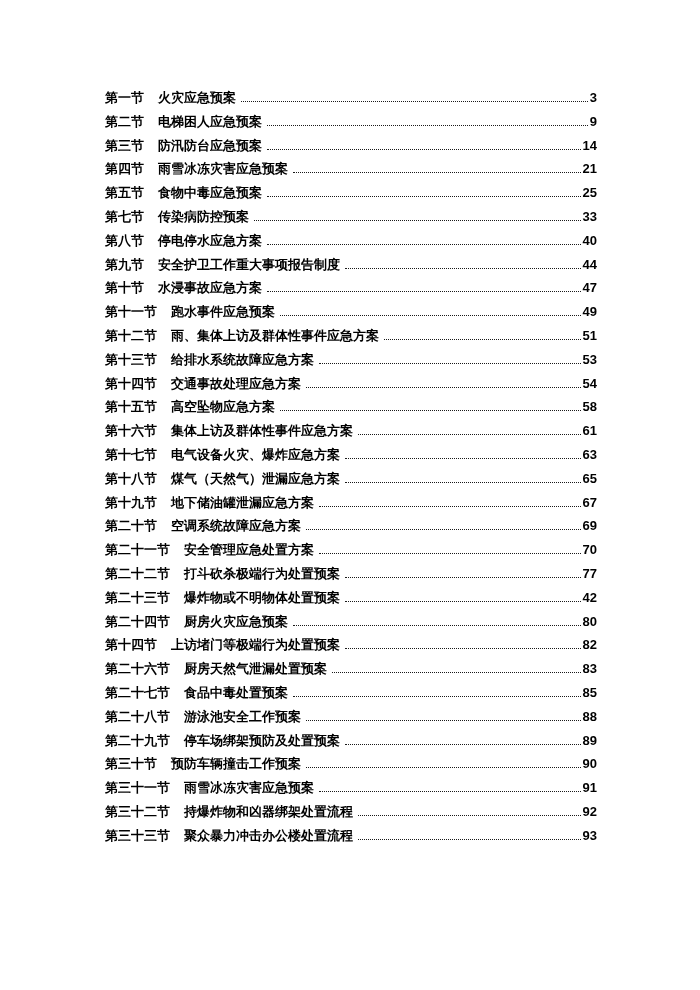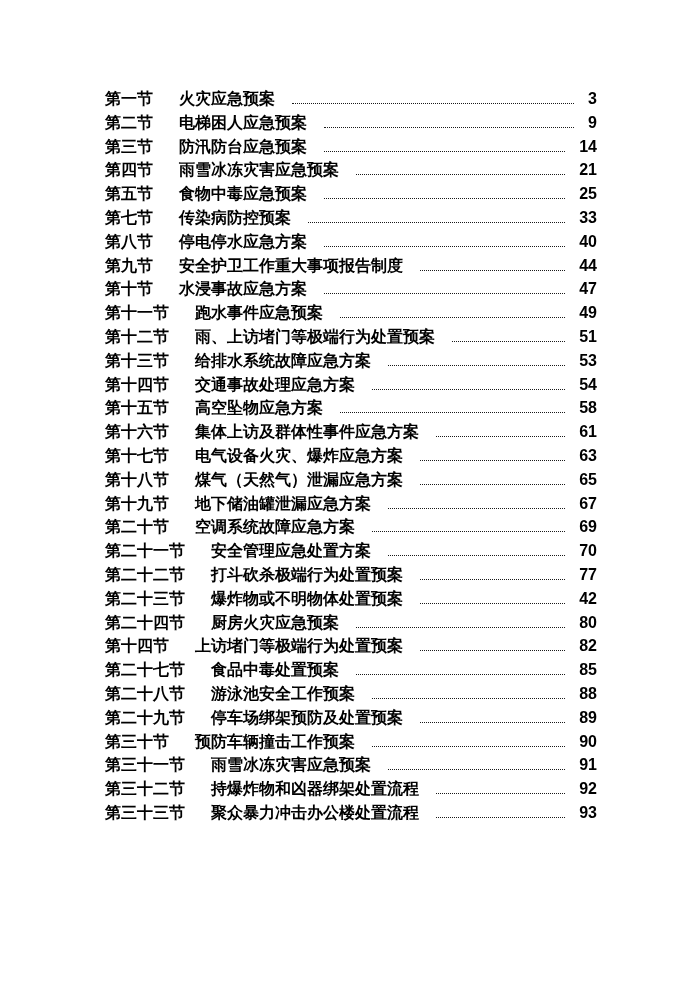--- a/index.html
+++ b/index.html
@@ -18,25 +18,24 @@
     overflow: hidden;
   }
   .toc-list {
     display: flex;
     flex-direction: column;
   }
   .toc-row {
     display: flex;
     align-items: baseline;
     height: 23.8px;
-    font-size: 16px;
+    font-size: 13px;
     font-weight: bold;
     white-space: nowrap;
     cursor: default;
-    gap: 12px;
   }
   .toc-section {
     flex: 0 0 auto;
     margin-right: 14px;
   }
   .toc-title {
     flex: 0 0 auto;
     font-family: Liberation Serif, serif;
   }
   .leader {
@@ -123,21 +122,21 @@
 
   <div class="toc-row">
     <span class="toc-section">第十一节</span>
     <span class="toc-title">跑水事件应急预案</span>
     <span class="leader"></span>
     <span class="toc-page">49</span>
   </div>
 
   <div class="toc-row">
     <span class="toc-section">第十二节</span>
-    <span class="toc-title">雨、上访堵门等极端行为处置预案</span>
+    <span class="toc-title">雨、集体上访及群体性事件应急方案</span>
     <span class="leader"></span>
     <span class="toc-page">51</span>
   </div>
 
   <div class="toc-row">
     <span class="toc-section">第十三节</span>
     <span class="toc-title">给排水系统故障应急方案</span>
     <span class="leader"></span>
     <span class="toc-page">53</span>
   </div>
@@ -219,20 +218,26 @@
     <span class="toc-page">80</span>
   </div>
 
   <div class="toc-row">
     <span class="toc-section">第十四节</span>
     <span class="toc-title">上访堵门等极端行为处置预案</span>
     <span class="leader"></span>
     <span class="toc-page">82</span>
   </div>
 
+  <div class="toc-row">
+    <span class="toc-section">第二十六节</span>
+    <span class="toc-title">厨房天然气泄漏处置预案</span>
+    <span class="leader"></span>
+    <span class="toc-page">83</span>
+  </div>
 
   <div class="toc-row">
     <span class="toc-section">第二十七节</span>
     <span class="toc-title">食品中毒处置预案</span>
     <span class="leader"></span>
     <span class="toc-page">85</span>
   </div>
 
   <div class="toc-row">
     <span class="toc-section">第二十八节</span>

